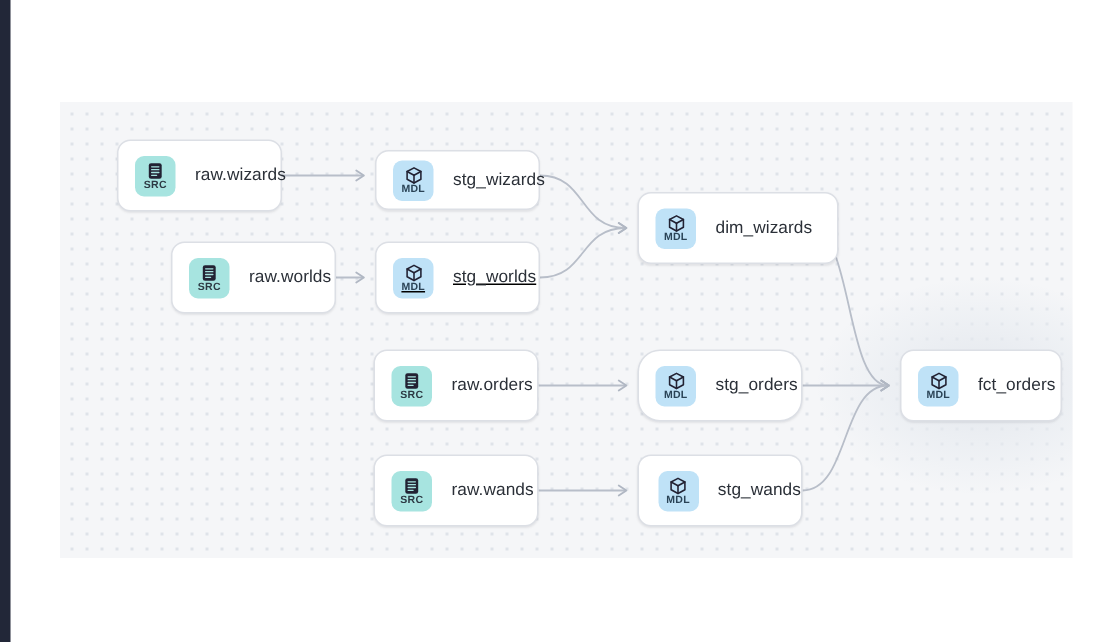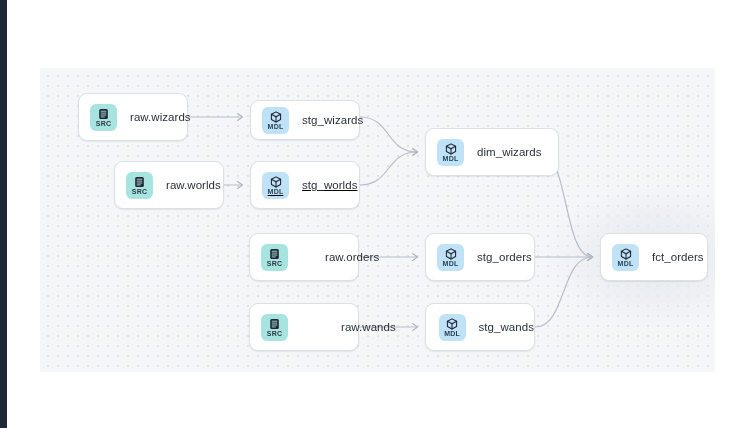--- a/index.html
+++ b/index.html
@@ -158,36 +158,36 @@
                 <line x1="3.1" y1="3.2" x2="7.9" y2="3.2" stroke="#a7e4e0" stroke-width="0.9"></line>
                 <line x1="3.1" y1="5.1" x2="7.9" y2="5.1" stroke="#a7e4e0" stroke-width="0.9"></line>
                 <line x1="3.1" y1="7.0" x2="7.9" y2="7.0" stroke="#a7e4e0" stroke-width="0.9"></line>
                 <line x1="3.1" y1="8.9" x2="6.4" y2="8.9" stroke="#a7e4e0" stroke-width="0.9"></line>
               </svg>
             </span>
             <span class="badge-text">SRC</span>
           </div>
           <span class="node-label">raw.worlds</span>
         </div>
-        <div class="node" style="left: 209px; top: 165px; width: 110px; height: 48px; gap: 24px;">
+        <div class="node" style="left: 209px; top: 165px; width: 110px; height: 48px;">
           <div class="node-badge badge-src">
             <span class="badge-icon">
               <svg width="11" height="12" viewBox="0 0 11 12" fill="none" stroke="#223" stroke-width="1" stroke-linecap="round">
                 <rect x="1.2" y="0.9" width="8.6" height="10.2" rx="1.5" fill="#223" stroke="none"></rect>
                 <line x1="3.1" y1="3.2" x2="7.9" y2="3.2" stroke="#a7e4e0" stroke-width="0.9"></line>
                 <line x1="3.1" y1="5.1" x2="7.9" y2="5.1" stroke="#a7e4e0" stroke-width="0.9"></line>
                 <line x1="3.1" y1="7.0" x2="7.9" y2="7.0" stroke="#a7e4e0" stroke-width="0.9"></line>
                 <line x1="3.1" y1="8.9" x2="6.4" y2="8.9" stroke="#a7e4e0" stroke-width="0.9"></line>
               </svg>
             </span>
             <span class="badge-text">SRC</span>
           </div>
           <span class="node-label">raw.orders</span>
         </div>
-        <div class="node" style="left: 209px; top: 235px; width: 110px; height: 48px; gap: 40px;">
+        <div class="node" style="left: 209px; top: 235px; width: 110px; height: 48px;">
           <div class="node-badge badge-src">
             <span class="badge-icon">
               <svg width="11" height="12" viewBox="0 0 11 12" fill="none" stroke="#223" stroke-width="1" stroke-linecap="round">
                 <rect x="1.2" y="0.9" width="8.6" height="10.2" rx="1.5" fill="#223" stroke="none"></rect>
                 <line x1="3.1" y1="3.2" x2="7.9" y2="3.2" stroke="#a7e4e0" stroke-width="0.9"></line>
                 <line x1="3.1" y1="5.1" x2="7.9" y2="5.1" stroke="#a7e4e0" stroke-width="0.9"></line>
                 <line x1="3.1" y1="7.0" x2="7.9" y2="7.0" stroke="#a7e4e0" stroke-width="0.9"></line>
                 <line x1="3.1" y1="8.9" x2="6.4" y2="8.9" stroke="#a7e4e0" stroke-width="0.9"></line>
               </svg>
             </span>
@@ -214,21 +214,21 @@
               <svg width="12" height="12" viewBox="0 0 12 12" fill="none" stroke="#223" stroke-width="1.05" stroke-linejoin="round" stroke-linecap="round">
                 <path d="M6 0.9 L10.6 3.3 L10.6 8.5 L6 11.0 L1.4 8.5 L1.4 3.3 Z"></path>
                 <path d="M1.4 3.3 L6 5.8 L10.6 3.3"></path>
                 <path d="M6 5.8 L6 11.0"></path>
               </svg>
             </span>
             <span class="badge-text">MDL</span>
           </div>
           <span class="node-label">stg_worlds</span>
         </div>
-        <div class="node" style="left: 385px; top: 165px; width: 110px; height: 48px;">
+        <div class="node" style="left: 385px; top: 165px; width: 110px; height: 48px; border-radius: 15px;">
           <div class="node-badge badge-mdl">
             <span class="badge-icon">
               <svg width="12" height="12" viewBox="0 0 12 12" fill="none" stroke="#223" stroke-width="1.05" stroke-linejoin="round" stroke-linecap="round">
                 <path d="M6 0.9 L10.6 3.3 L10.6 8.5 L6 11.0 L1.4 8.5 L1.4 3.3 Z"></path>
                 <path d="M1.4 3.3 L6 5.8 L10.6 3.3"></path>
                 <path d="M6 5.8 L6 11.0"></path>
               </svg>
             </span>
             <span class="badge-text">MDL</span>
           </div>

